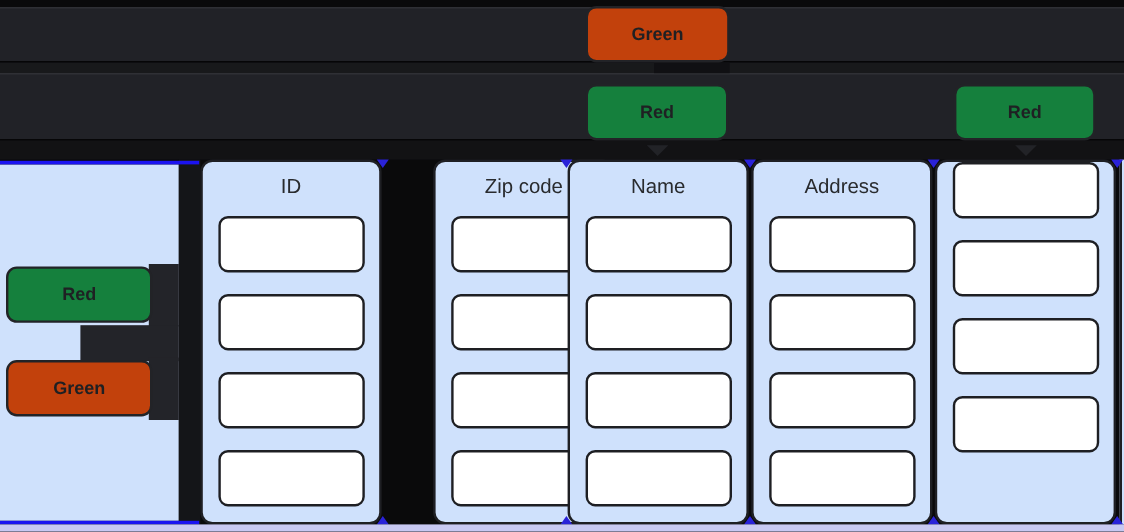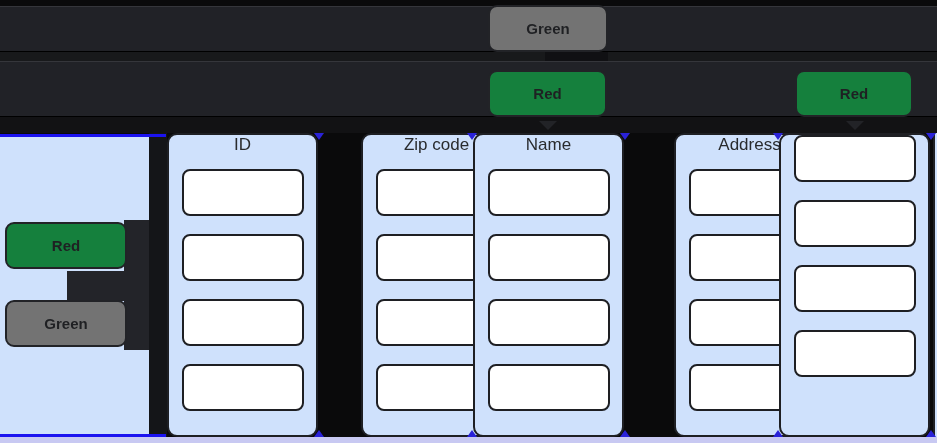--- a/index.html
+++ b/index.html
@@ -21,21 +21,21 @@
   .bar2{top:61px;height:56px;}
   .under-shadow{position:absolute;left:545px;top:52px;width:63px;height:9px;background:#101013;}
 
   
   .chip{
     position:absolute;height:47px;box-sizing:border-box;
     border:2px solid #222327;border-radius:9px;
     display:flex;align-items:center;justify-content:center;
     font-weight:bold;font-size:15px;color:#1f2023;cursor:pointer;
   }
-  .chip.green{background:#737373;}
+  .chip.green{background:#c2410c;}
   .chip.red{background:#15803d;}
   #chip-green-top{left:488px;top:5px;width:120px;}
   #chip-red-top-left{left:488px;top:70px;width:119px;}
   #chip-red-top-right{left:795px;top:70px;width:118px;}
   #chip-red-side{left:5px;top:222px;width:122px;}
   #chip-green-side{left:5px;top:300px;width:122px;}
 
   
   .arrow-dark{
     position:absolute;width:0;height:0;top:121px;
@@ -54,23 +54,23 @@
   .notch-green{left:124px;top:298px;width:25px;height:52px;}
   .guide-line{position:absolute;left:0;width:166px;height:3px;background:#1b13f0;}
   .guide-top{top:134px;}
   .guide-bottom{top:434px;}
 
   
   .column{
     position:absolute;top:133px;width:151px;height:304px;box-sizing:border-box;
     background:#cfe1fc;border:2px solid #1e1f23;border-radius:10px;
   }
-  .col-0{left:167px;} .col-1{left:320px;margin-left:41px;} .col-2{left:473px;} .col-3{left:626px;margin-left:48px;} .col-4{left:779px;}
+  .col-0{left:167px;} .col-1{left:320px;margin-left:41px;} .col-2{left:473px;} .col-3{left:626px;} .col-4{left:779px;}
   .col-header{
-    display:block;text-align:center;height:34px;
+    display:block;text-align:center;padding-top:11px;height:34px;
     font-size:17px;color:#292b2e;
   }
   .cell{
     width:122px;height:47px;box-sizing:border-box;margin:0 auto 18px;
     background:#ffffff;border:2px solid #1e1f23;border-radius:8px;cursor:pointer;
   }
   .partial-column{
     position:absolute;left:933px;top:133px;width:4px;height:304px;box-sizing:border-box;
     background:#cfe1fc;border-left:2px solid #1e1f23;
   }

